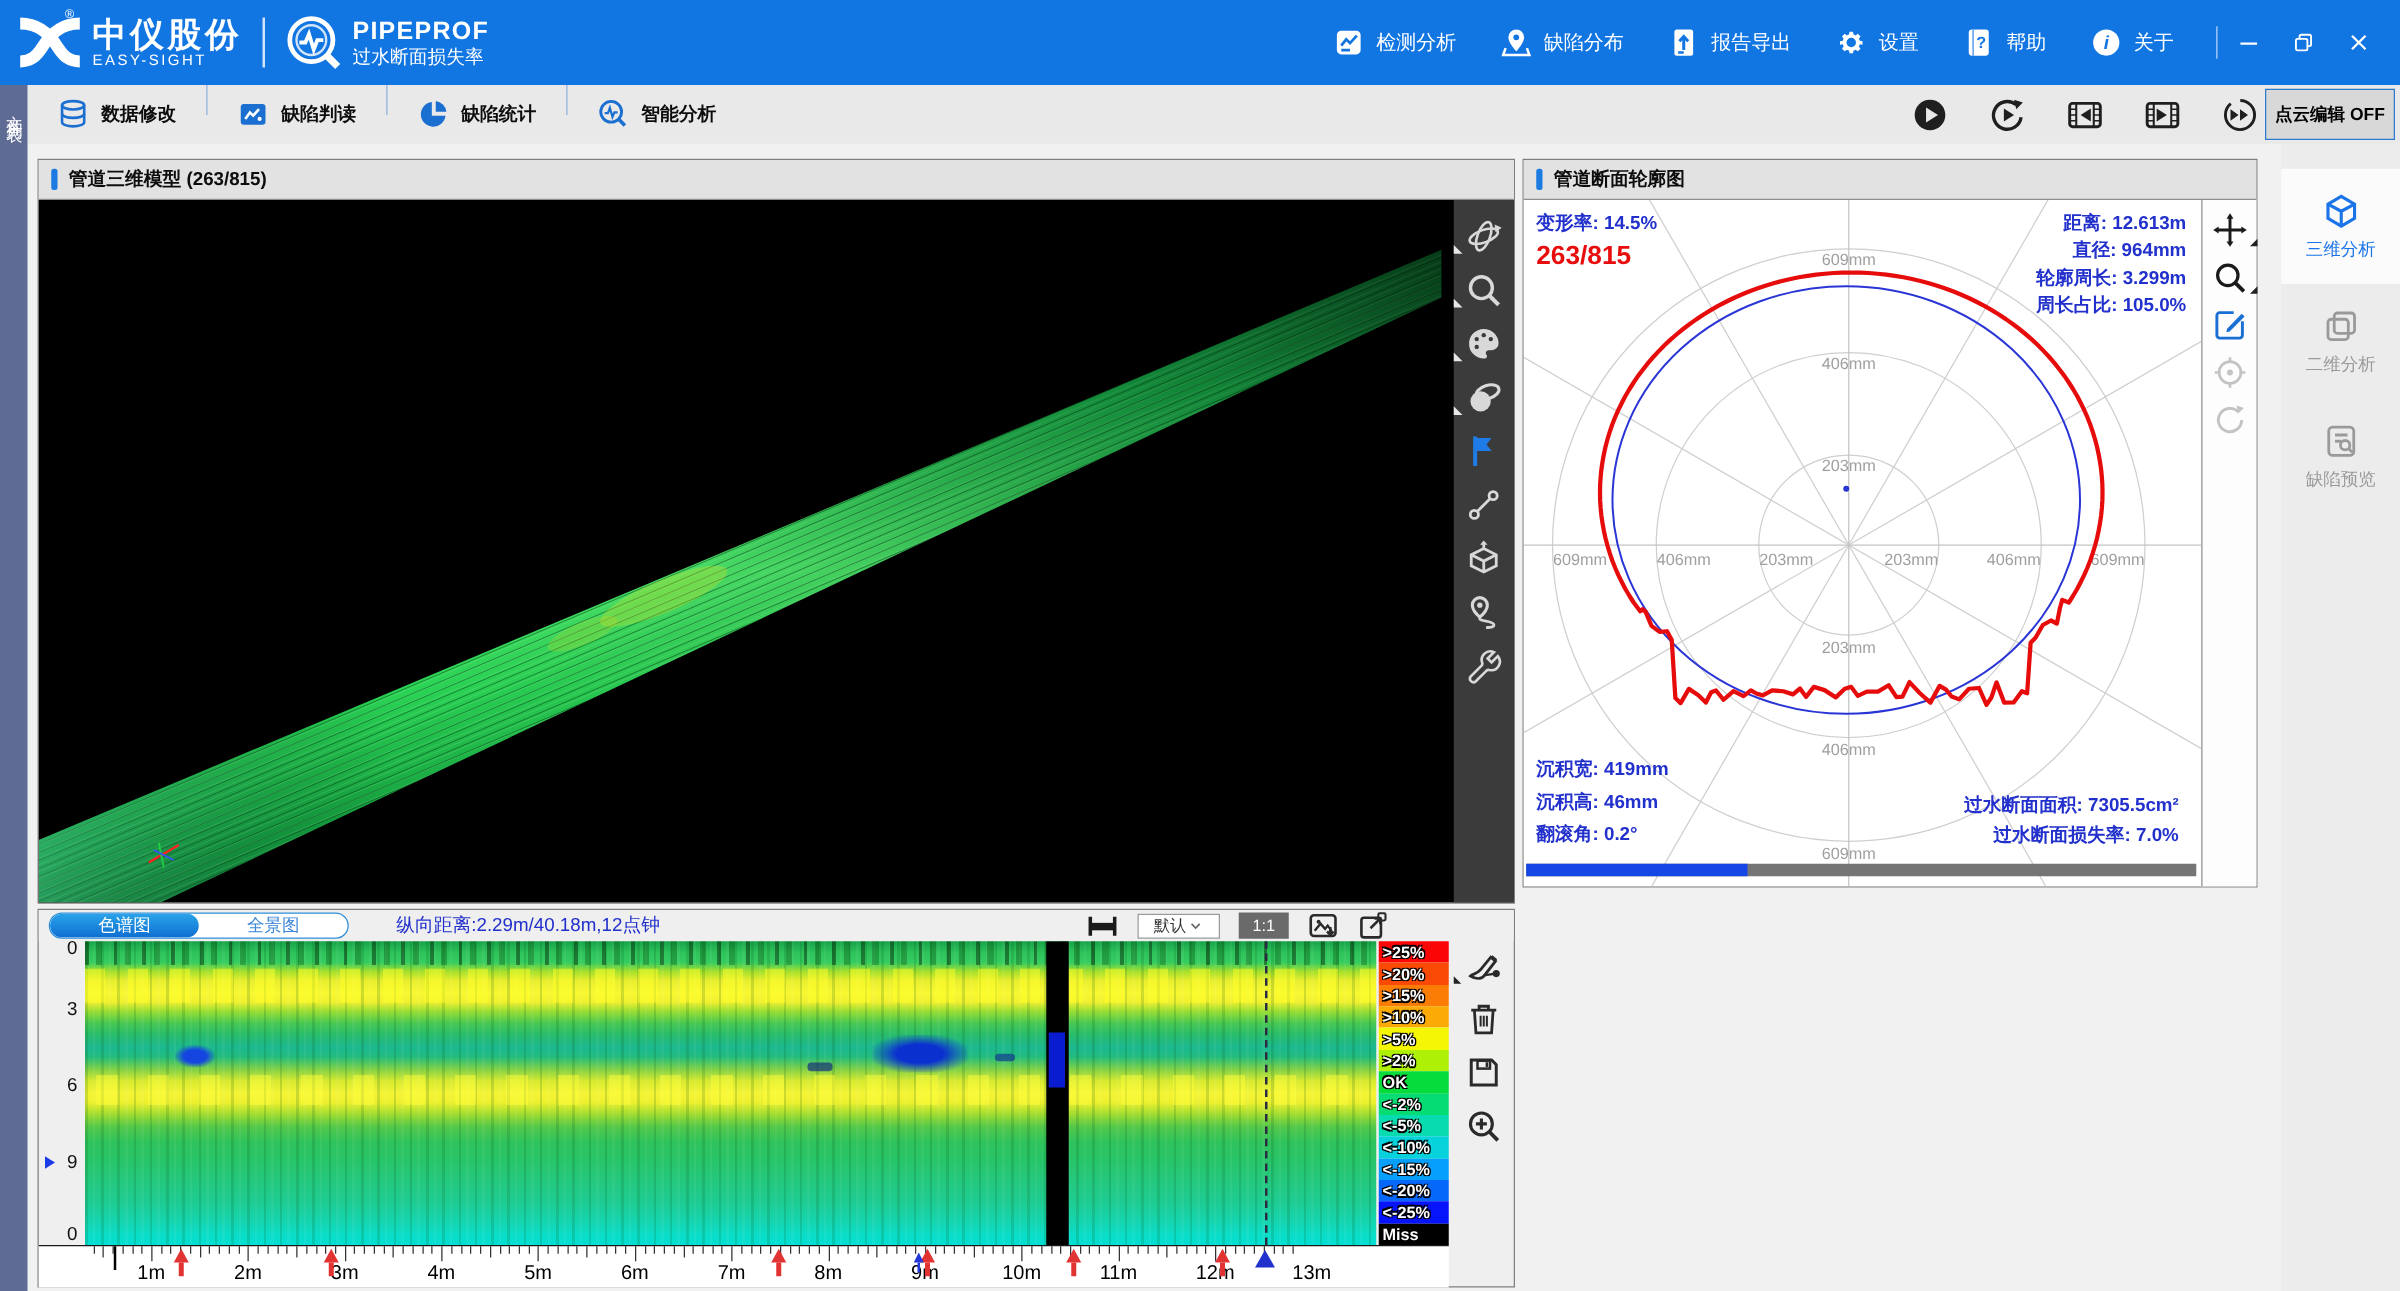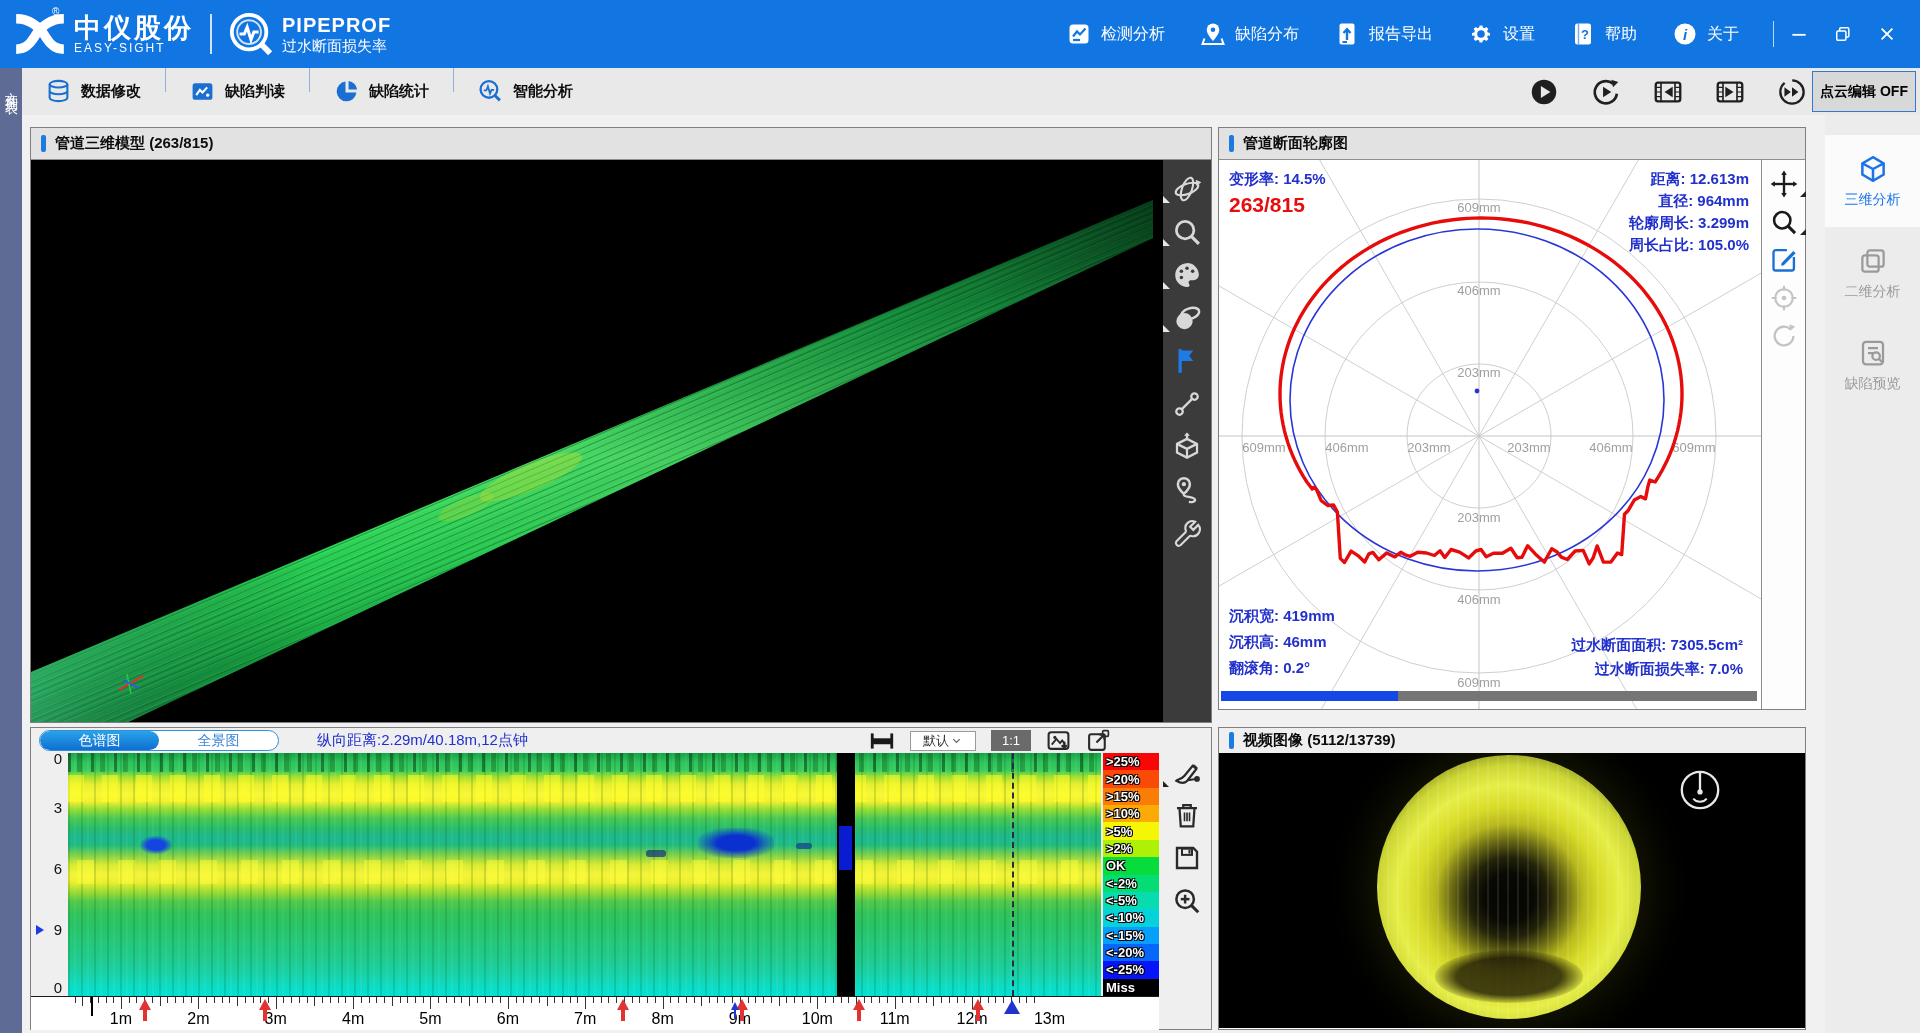--- a/index.html
+++ b/index.html
@@ -882,30 +882,13 @@
           </div>
           <div class="marker blue" style="left: 64.6%; top: 5px;">
             <i class="ah"></i>
             <i class="as"></i>
           </div>
           <i class="cursorT" style="left: 91.4%;"></i>
         </div>
     </div>
   </section>
 
-  <section class="panel p-video">
-    <div class="panel-header small">
-      <span class="accent"></span>
-      <span class="panel-title">视频图像 (5112/13739)</span>
-    </div>
-    <div class="video-body">
-      <div class="tunnel"></div>
-      <div class="compass">
-        <svg viewBox="0 0 24 24">
-            <circle cx="12" cy="12" r="9.5" fill="none" stroke="currentColor" stroke-width="1.2"></circle>
-            <line x1="12" y1="2.5" x2="12" y2="12.5" stroke="currentColor" stroke-width="1.2"></line>
-            <circle cx="12" cy="13" r="1.4" fill="currentColor"></circle>
-            <path d="M8.5 16.5a4.5 4.5 0 0 0 7 0" fill="none" stroke="currentColor" stroke-width="1"></path>
-          </svg>
-      </div>
-    </div>
-  </section>
 </div>
 
 </body></html>

